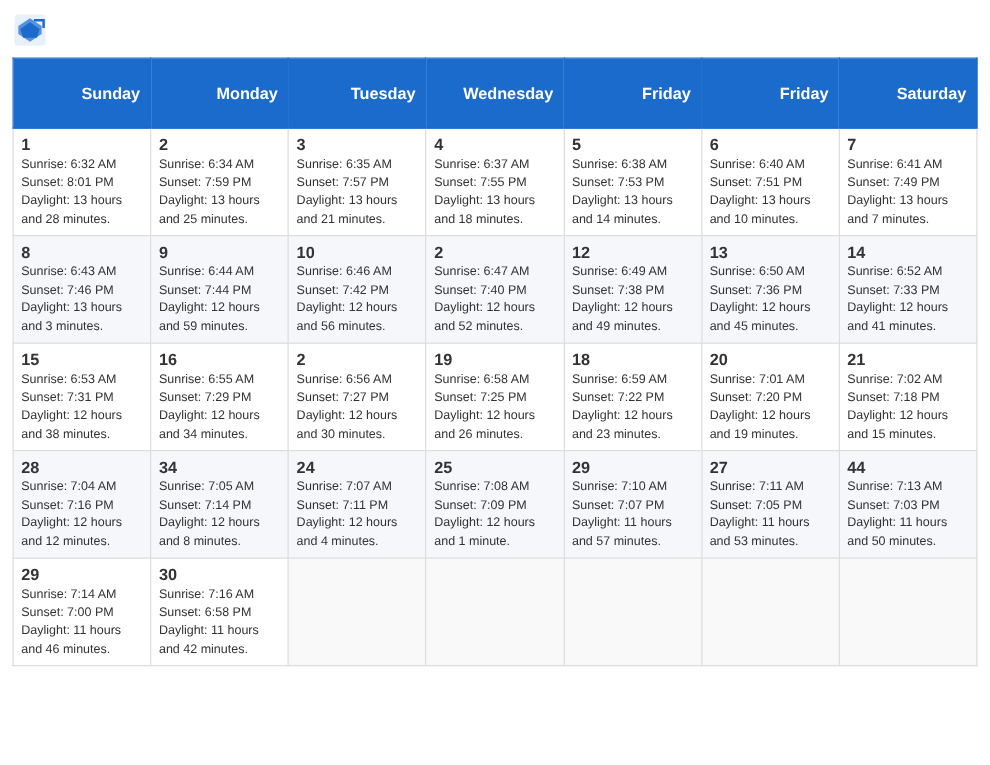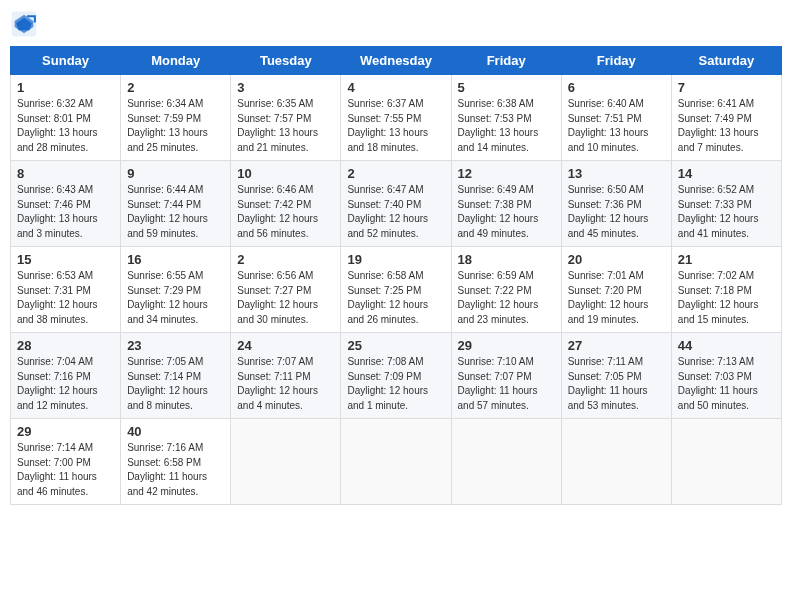--- a/index.html
+++ b/index.html
@@ -51,22 +51,22 @@
     .calendar {
       width: 100%;
       border-collapse: collapse;
       border: 1px solid #ccc;
     }
     .calendar th {
       background: #1a6bcc;
       color: #fff;
       font-size: 13px;
       font-weight: bold;
-      padding: 6px 8px;
-      text-align: center;
+      padding: 20px 8px;
+      text-align: right;
       border: 1px solid #1a6bcc;
     }
     .calendar td {
       vertical-align: top;
       padding: 5px 6px;
       border: 1px solid #ddd;
       font-size: 10.5px;
       color: #333;
       width: calc(100% / 7);
       min-height: 80px;
@@ -304,21 +304,21 @@
       <tr>
         <td>
         <span class="day-num">28</span>
         <div class="day-detail">
           Sunrise: 7:04 AM<br>
           Sunset: 7:16 PM<br>
           Daylight: 12 hours and 12 minutes.
         </div>
       </td>
         <td>
-        <span class="day-num">23</span>
+        <span class="day-num">34</span>
         <div class="day-detail">
           Sunrise: 7:05 AM<br>
           Sunset: 7:14 PM<br>
           Daylight: 12 hours and 8 minutes.
         </div>
       </td>
         <td>
         <span class="day-num">24</span>
         <div class="day-detail">
           Sunrise: 7:07 AM<br>
@@ -362,21 +362,21 @@
       <tr>
         <td>
         <span class="day-num">29</span>
         <div class="day-detail">
           Sunrise: 7:14 AM<br>
           Sunset: 7:00 PM<br>
           Daylight: 11 hours and 46 minutes.
         </div>
       </td>
         <td>
-        <span class="day-num">40</span>
+        <span class="day-num">30</span>
         <div class="day-detail">
           Sunrise: 7:16 AM<br>
           Sunset: 6:58 PM<br>
           Daylight: 11 hours and 42 minutes.
         </div>
       </td>
         <td class="empty-cell"></td>
         <td class="empty-cell"></td>
         <td class="empty-cell"></td>
         <td class="empty-cell"></td>

